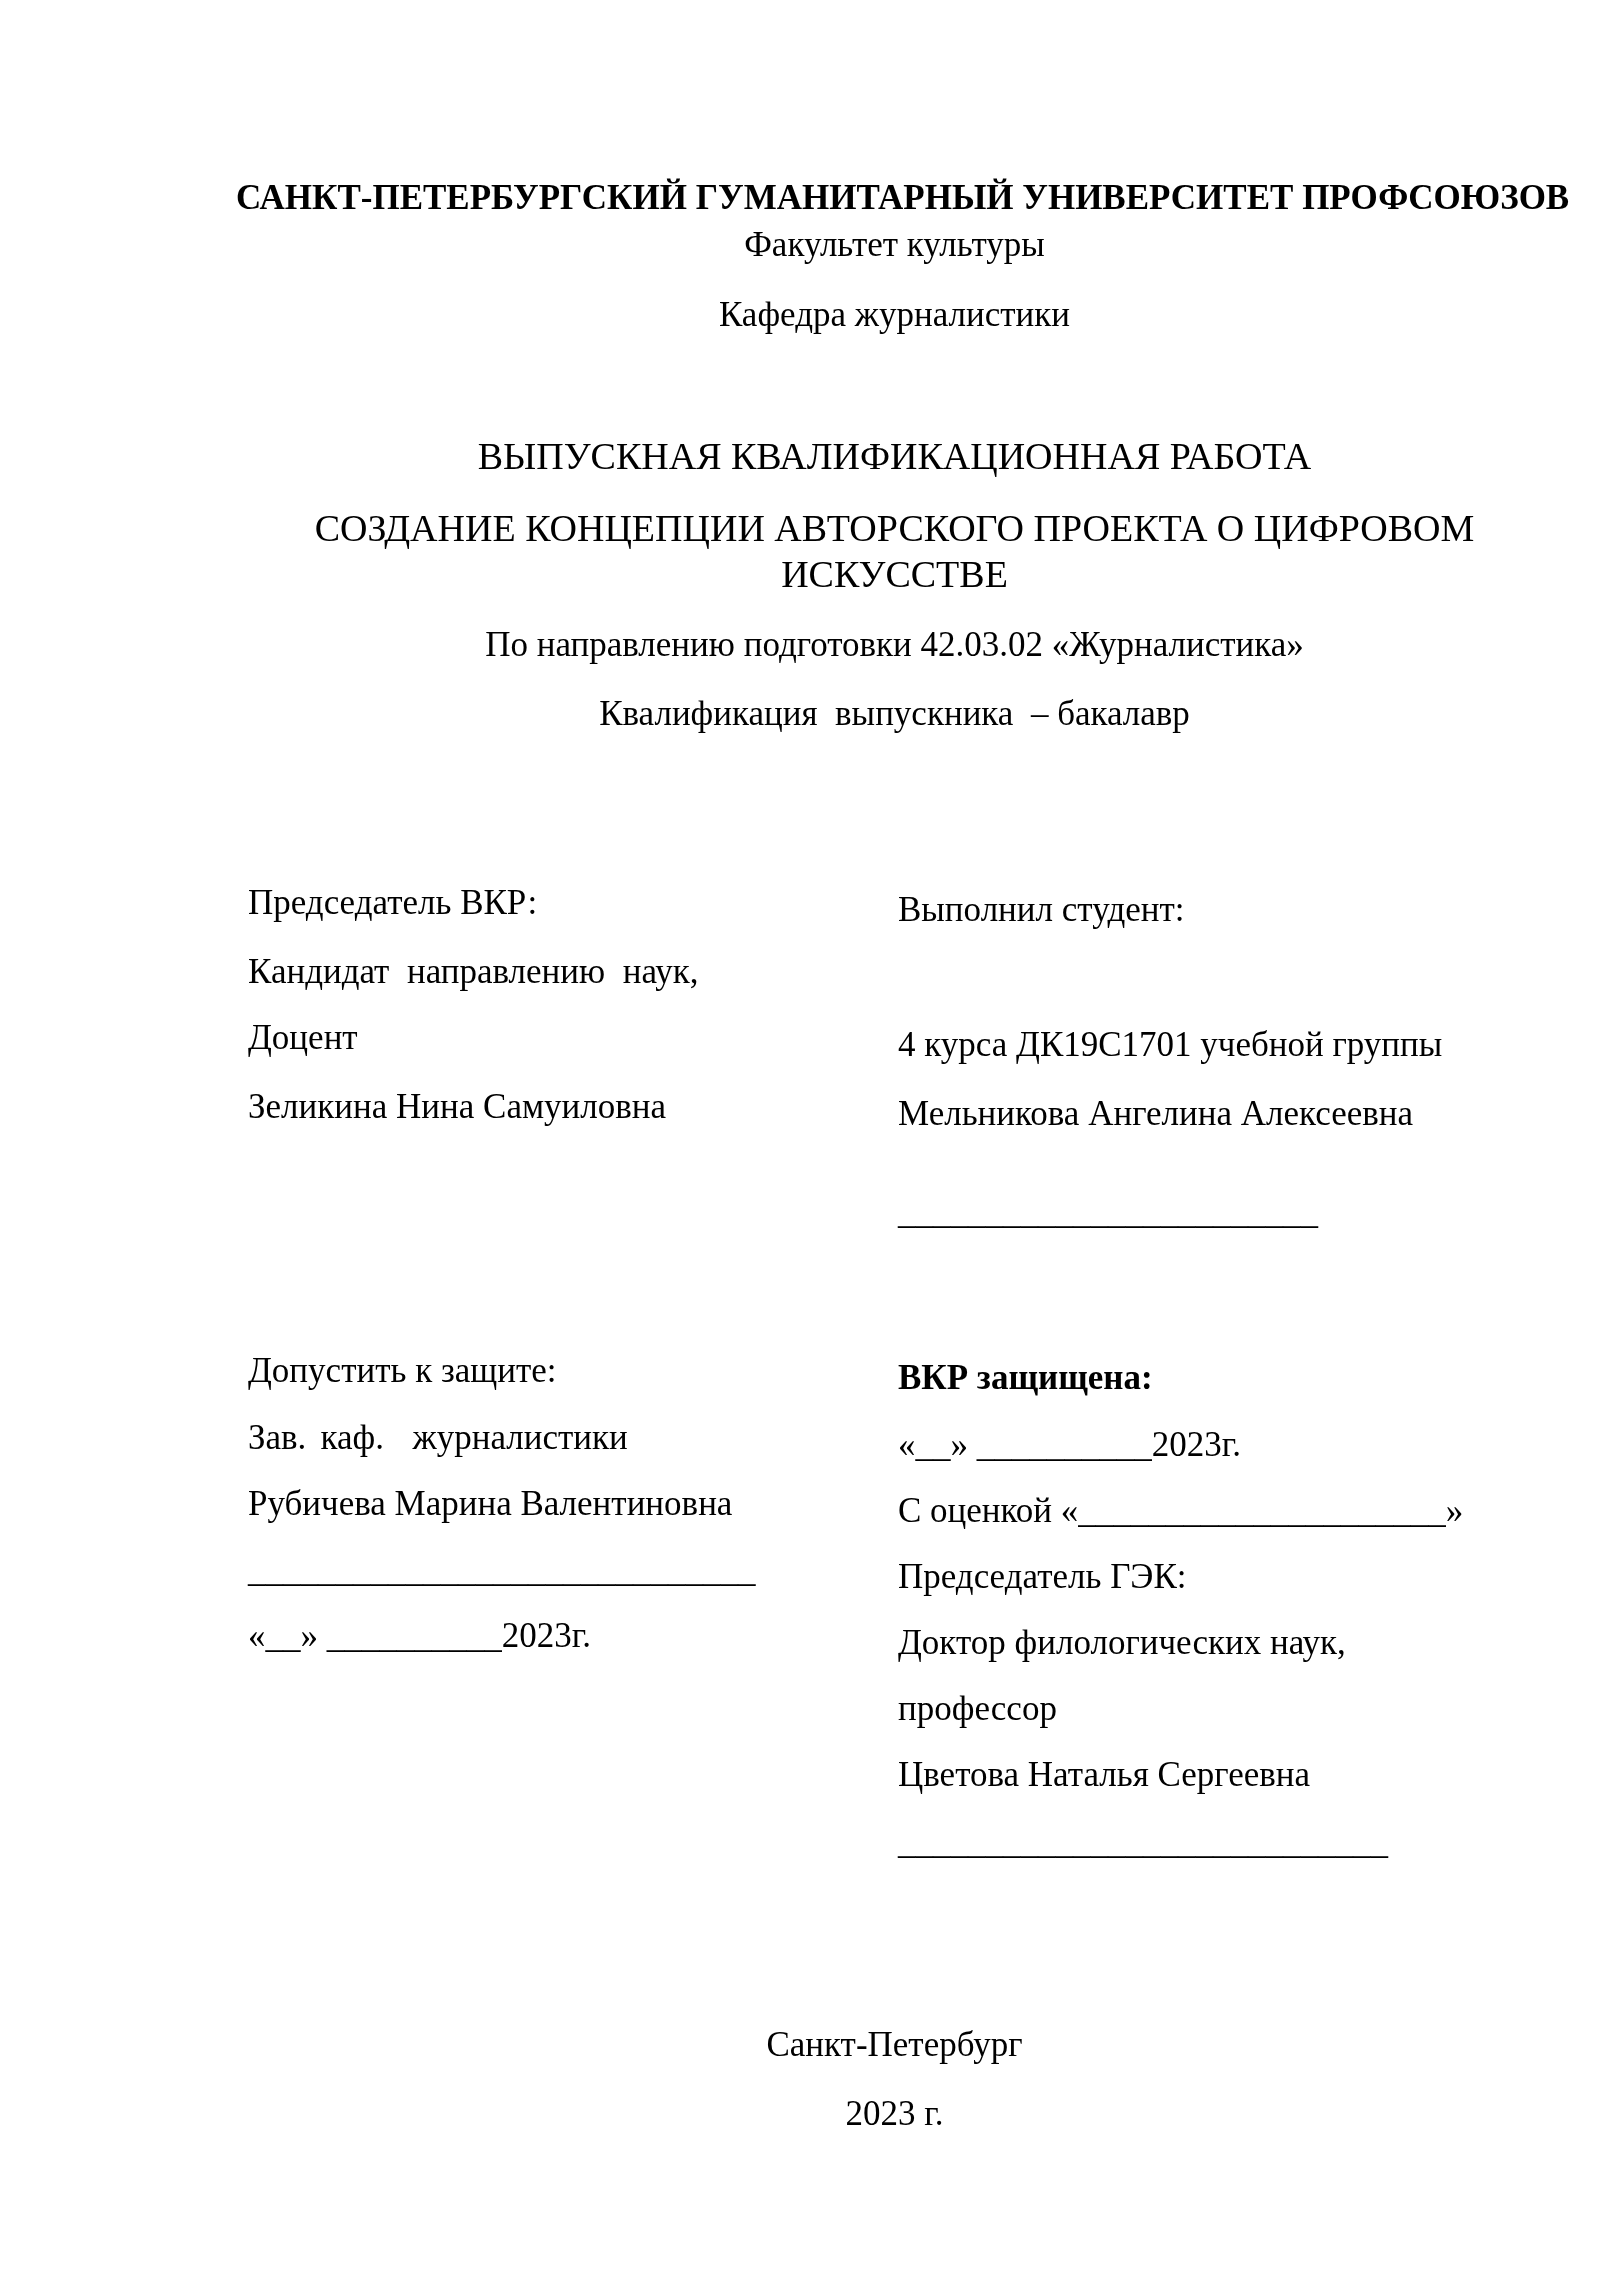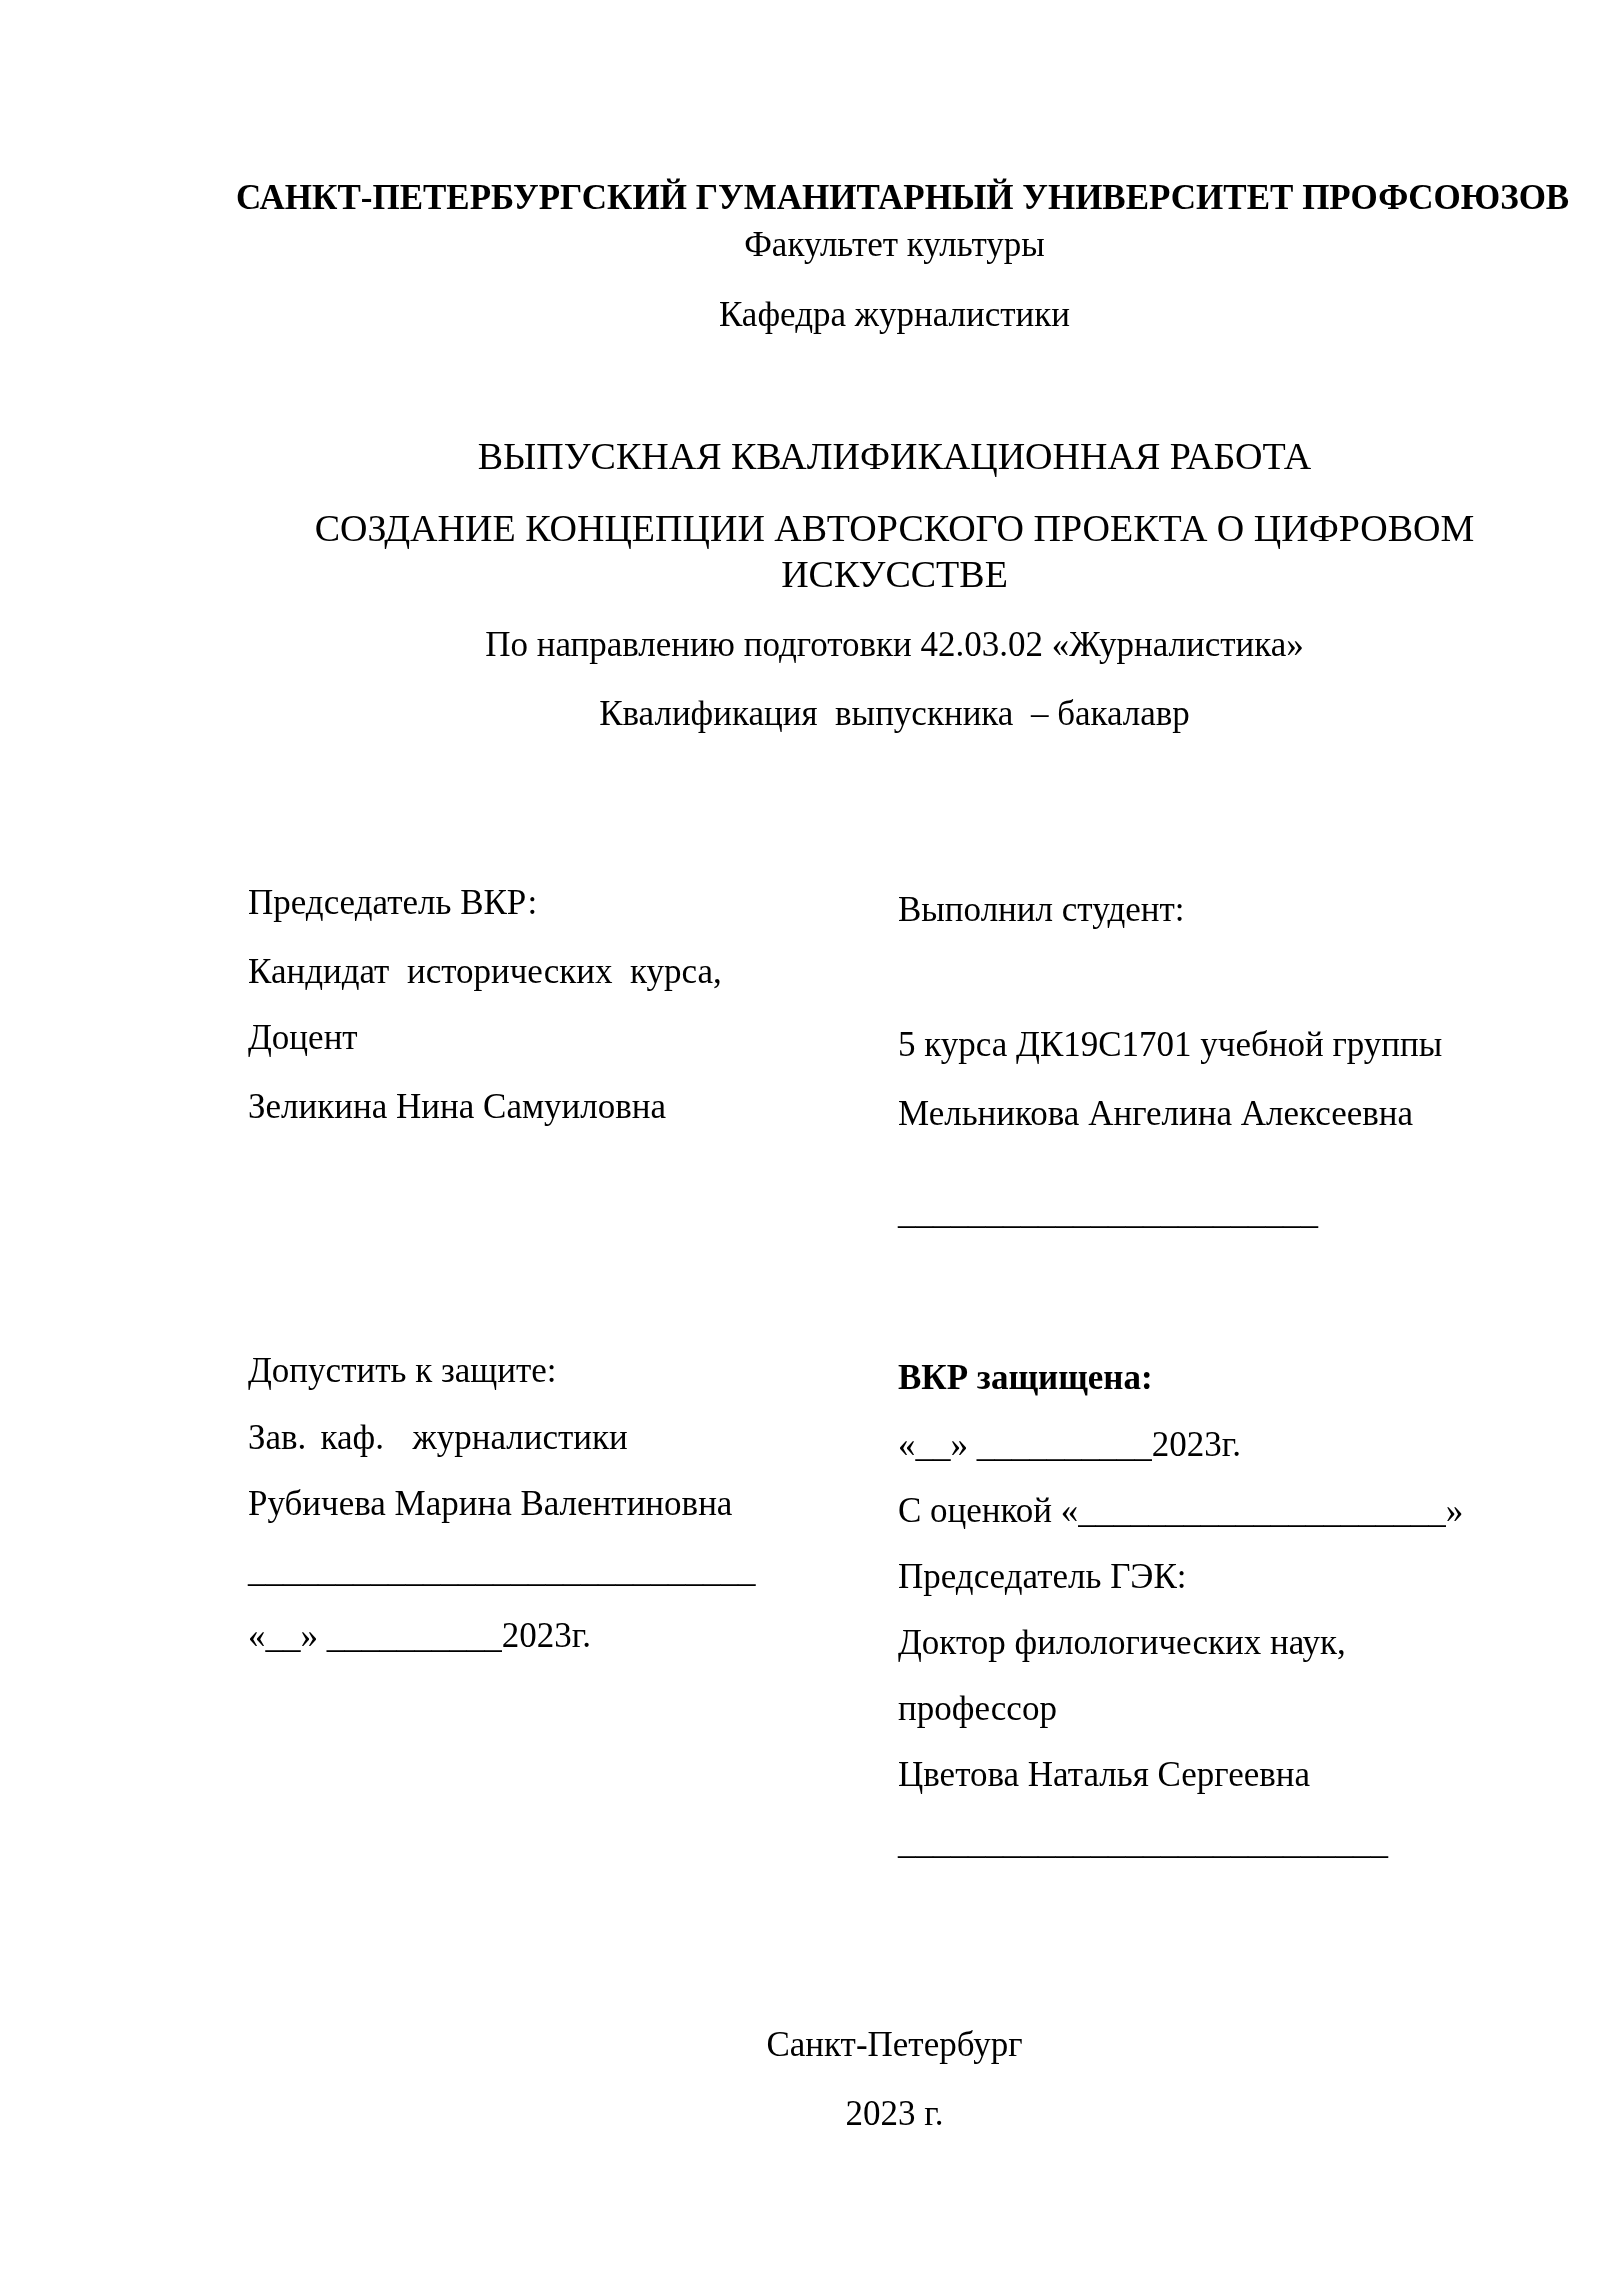--- a/index.html
+++ b/index.html
@@ -44,26 +44,26 @@
   <div class="ln center" style="top:224px">Факультет культуры</div>
   <div class="ln center big" style="top:433px">ВЫПУСКНАЯ КВАЛИФИКАЦИОННАЯ РАБОТА</div>
 
   <div class="ln center" style="top:294px">Кафедра журналистики</div>
   <div class="ln center big" style="top:505px">СОЗДАНИЕ КОНЦЕПЦИИ АВТОРСКОГО ПРОЕКТА О ЦИФРОВОМ</div>
   <div class="ln center big" style="top:551px">ИСКУССТВЕ</div>
   <div class="ln center" style="top:624px">По направлению подготовки 42.03.02 «Журналистика»</div>
   <div class="ln center" style="top:693px">Квалификация  выпускника  – бакалавр</div>
 
   <div class="ln colL" style="top:882px">Председатель ВКР:</div>
-  <div class="ln colL" style="top:951px">Кандидат  исторических  курса,</div>
+  <div class="ln colL" style="top:951px">Кандидат  направлению  наук,</div>
   <div class="ln colL" style="top:1017px">Доцент</div>
   <div class="ln colL" style="top:1086px">Зеликина Нина Самуиловна</div>
 
   <div class="ln colR" style="top:882px">Выполнил студент:</div>
-  <div class="ln colR" style="top:1017px">5 курса ДК19С1701 учебной группы</div>
+  <div class="ln colR" style="top:1017px">4 курса ДК19С1701 учебной группы</div>
   <div class="ln colR" style="top:1086px">Мельникова Ангелина Алексеевна</div>
   <div class="ln colR" style="top:1184px">________________________</div>
 
   <div class="ln colL" style="top:1350px">Допустить к защите:</div>
   <div class="ln colL wsp" style="top:1417px">Зав. каф.  журналистики</div>
   <div class="ln colL" style="top:1483px">Рубичева Марина Валентиновна</div>
   <div class="ln colL" style="top:1549px">_____________________________</div>
   <div class="ln colL" style="top:1615px">«__» __________2023г.</div>
 
   <div class="ln colR bold" style="top:1350px">ВКР защищена:</div>

